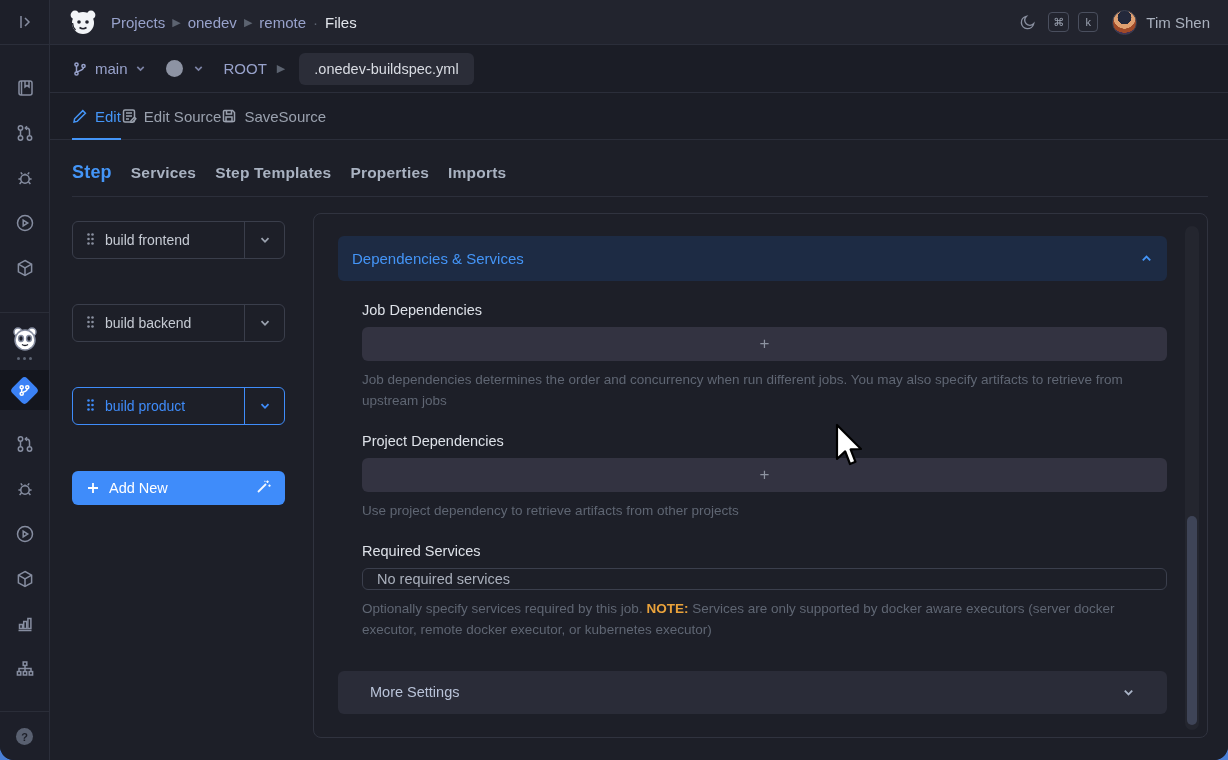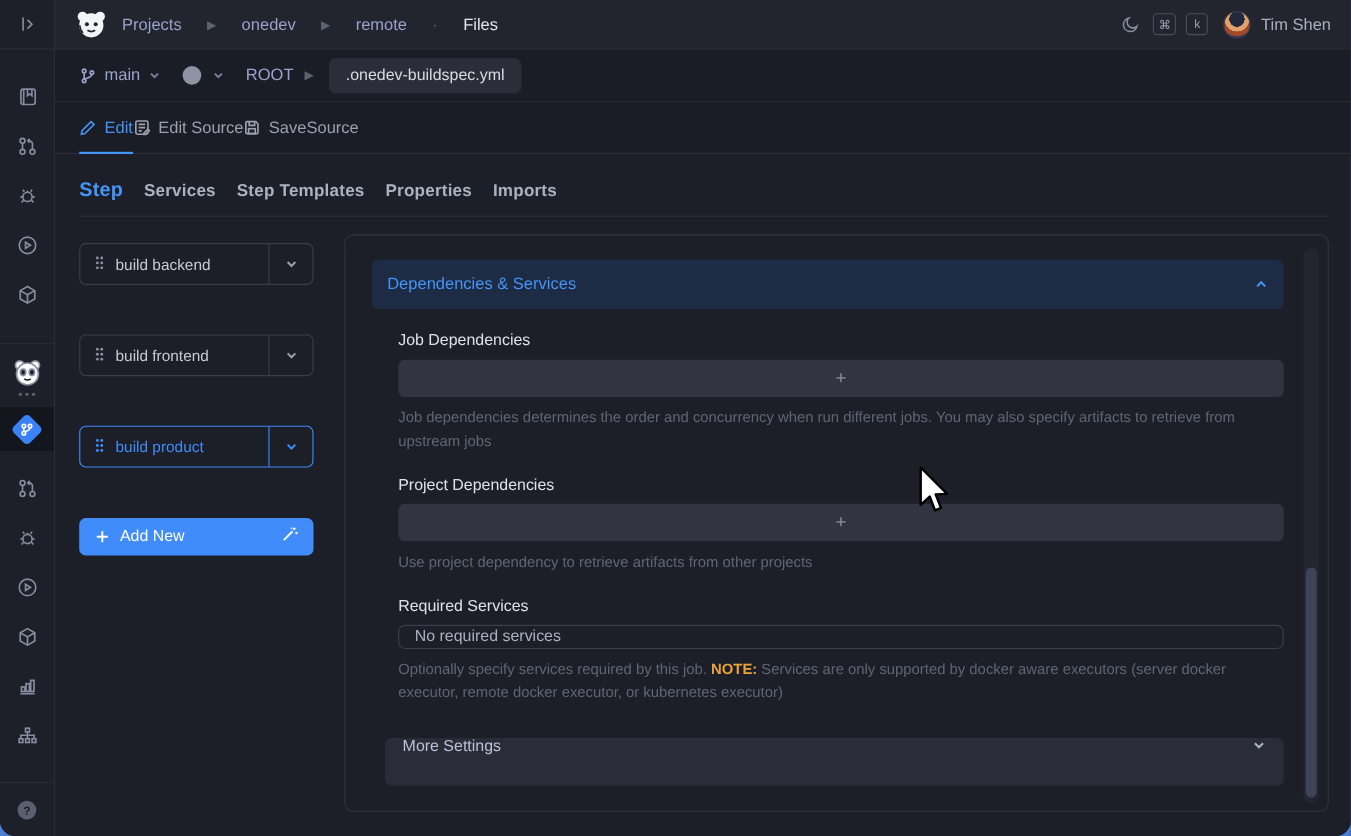--- a/index.html
+++ b/index.html
@@ -74,21 +74,21 @@
     display:flex;align-items:center;justify-content:center;
   }
   
   .main{flex:1;display:flex;flex-direction:column;min-width:0}
   .topbar{
     height:45px;min-height:45px;background:var(--bg-topbar);
     border-bottom:1px solid var(--border);
     display:flex;align-items:center;padding:0 18px;
   }
   .logo{width:30px;height:30px;margin-right:13px;cursor:pointer}
-  .crumbs{display:flex;align-items:center;gap:23px;font-size:15px}
+  .crumbs{display:flex;align-items:center;gap:7px;font-size:15px}
   .crumb{color:var(--periwinkle);cursor:pointer}
   .crumb.current{color:#e2e5eb;cursor:default}
   .crumb-sep{color:#5c6370;font-size:11px}
   .crumb-dot{color:#5c6370;font-size:15px}
   .top-right{margin-left:auto;display:flex;align-items:center;gap:9px}
   .kbd{
     min-width:20px;height:20px;padding:0 4px;border:1px solid #4a4f5e;border-radius:4px;
     color:#9aa1b0;font-size:11px;display:flex;align-items:center;justify-content:center;
   }
   .avatar{
@@ -181,22 +181,22 @@
   }
   .fhelp{margin-top:9px;font-size:13.5px;color:var(--helper);line-height:1.55}
   .fhelp .note{color:var(--orange);font-weight:700}
   .svcbox{
     margin-top:9px;height:22px;border:1px solid #3b3f4d;border-radius:6px;
     display:flex;align-items:center;padding:0 14px;
     color:#aab0bc;font-size:14.5px;
   }
   .moreband{
     margin-top:30px;height:43px;border-radius:6px;background:var(--band2-bg);
-    display:flex;padding:0 16px;
-    color:#b9c3d8;font-size:14.5px;cursor:pointer;margin-left:12px;
+    display:flex;align-items:center;padding:0 32px;
+    color:#b9c3d8;font-size:14.5px;cursor:pointer;
   }
   .moreband .bchev{margin-left:auto;display:flex}
   .moreband .bchev svg{stroke:#a9b3c6;fill:none;stroke-width:2}
   
   .cscroll{
     position:absolute;top:12px;bottom:7px;right:8px;width:14px;
     background:#24262f;border-radius:7px;
   }
   .cthumb{
     position:absolute;left:2px;right:2px;top:57.5%;height:41.5%;
@@ -452,41 +452,41 @@
               <span class="grip">
                 <svg width="9" height="14" viewBox="0 0 9 14">
                     <circle cx="2.5" cy="2.5" r="1.3"></circle>
                     <circle cx="6.5" cy="2.5" r="1.3"></circle>
                     <circle cx="2.5" cy="7" r="1.3"></circle>
                     <circle cx="6.5" cy="7" r="1.3"></circle>
                     <circle cx="2.5" cy="11.5" r="1.3"></circle>
                     <circle cx="6.5" cy="11.5" r="1.3"></circle>
                   </svg>
               </span>
-              <span>build backend</span>
+              <span>build frontend</span>
             </div>
             <div class="jobcaret">
               <svg width="12" height="12" viewBox="0 0 12 12">
                   <path d="M2.5 4.2L6 7.8l3.5-3.6"></path>
                 </svg>
             </div>
           </div>
           <div class="jobitem">
             <div class="jobmain">
               <span class="grip">
                 <svg width="9" height="14" viewBox="0 0 9 14">
                     <circle cx="2.5" cy="2.5" r="1.3"></circle>
                     <circle cx="6.5" cy="2.5" r="1.3"></circle>
                     <circle cx="2.5" cy="7" r="1.3"></circle>
                     <circle cx="6.5" cy="7" r="1.3"></circle>
                     <circle cx="2.5" cy="11.5" r="1.3"></circle>
                     <circle cx="6.5" cy="11.5" r="1.3"></circle>
                   </svg>
               </span>
-              <span>build frontend</span>
+              <span>build backend</span>
             </div>
             <div class="jobcaret">
               <svg width="12" height="12" viewBox="0 0 12 12">
                   <path d="M2.5 4.2L6 7.8l3.5-3.6"></path>
                 </svg>
             </div>
           </div>
           <div class="jobitem selected">
             <div class="jobmain">
               <span class="grip">

